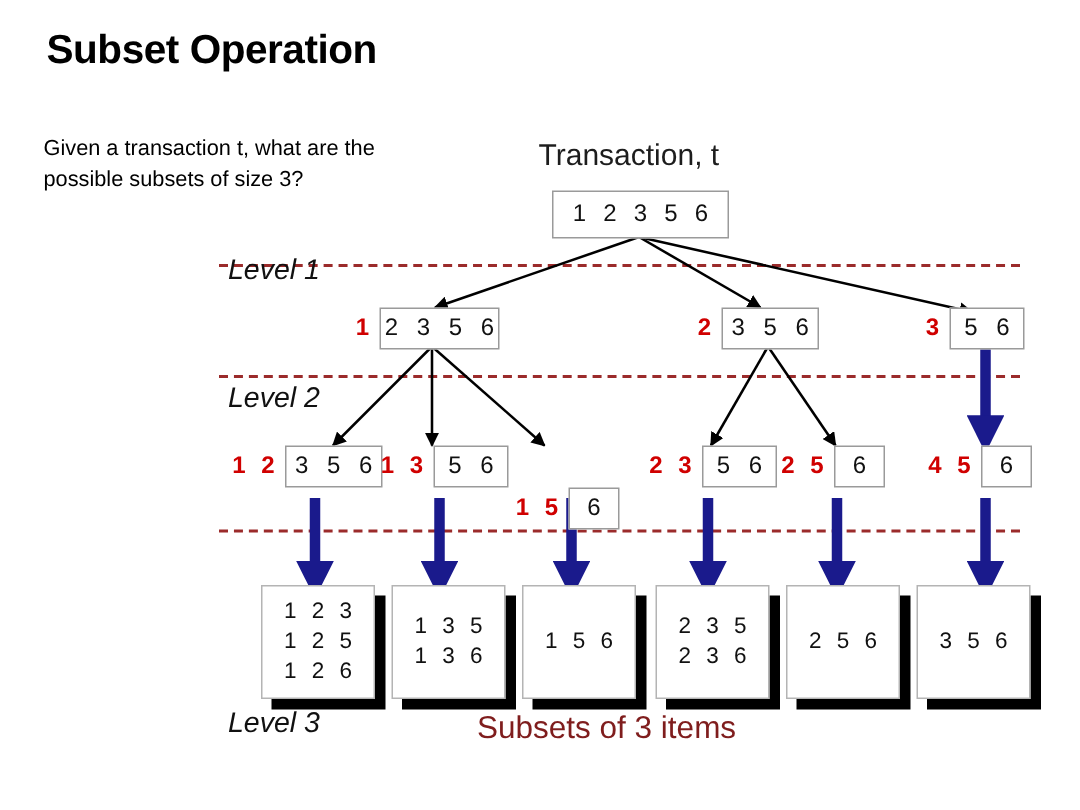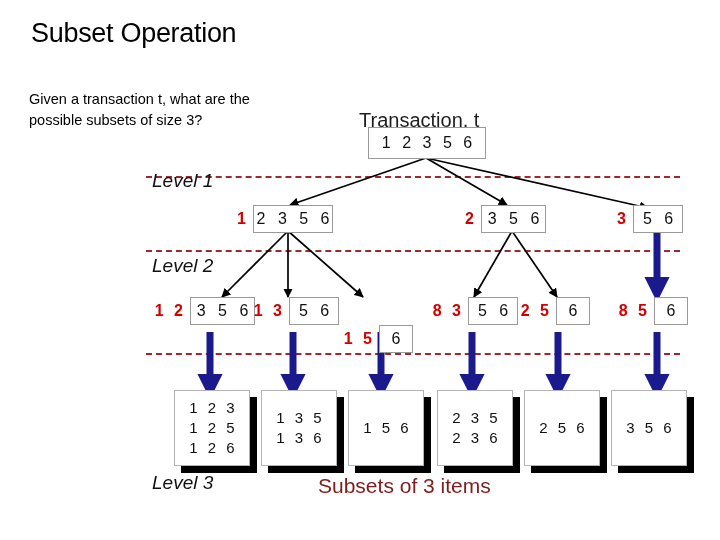--- a/index.html
+++ b/index.html
@@ -6,30 +6,30 @@
   body{
     width:720px;height:540px;background:#ffffff;
     font-family:"Liberation Sans", sans-serif;
     overflow:hidden;position:relative;
   }
   #stage{position:absolute;left:0;top:0;width:720px;height:540px;}
 
   
   .title{
     position:absolute;left:31px;top:18px;
-    font-size:27px;font-weight:normal;color:#000;
+    font-size:27px;font-weight:bold;color:#000;
     letter-spacing:-0.3px;white-space:nowrap;
   }
   .intro{
     position:absolute;left:29px;top:89px;width:258px;
     font-size:14.5px;line-height:21px;color:#000;
   }
   .trans-caption{
     position:absolute;left:359px;top:93px;
-    font-size:20px;color:#1d1d1d;white-space:nowrap;margin-top:16px;
+    font-size:20px;color:#1d1d1d;white-space:nowrap;
   }
   .level-label{
     position:absolute;font-style:italic;font-size:19px;color:#111;
     white-space:nowrap;
   }
   .bottom-caption{
     position:absolute;left:318px;top:474px;
     font-size:21px;color:#7f1d1d;white-space:nowrap;
   }
 
@@ -164,31 +164,31 @@
     <div class="prefix" style="width:30px;">1 3</div>
     <div class="rest" style="width:48px;">5 6</div>
   </div>
 
   <div class="node" style="left:345px;top:297px;margin-top:28px;">
     <div class="prefix" style="width:30px;">1 5</div>
     <div class="rest" style="width:32px;">6</div>
   </div>
 
   <div class="node" style="left:434px;top:297px;">
-    <div class="prefix" style="width:30px;">8 3</div>
+    <div class="prefix" style="width:30px;">2 3</div>
     <div class="rest" style="width:48px;">5 6</div>
   </div>
 
   <div class="node" style="left:522px;top:297px;">
     <div class="prefix" style="width:30px;">2 5</div>
     <div class="rest" style="width:32px;">6</div>
   </div>
 
   <div class="node" style="left:620px;top:297px;">
-    <div class="prefix" style="width:30px;">8 5</div>
+    <div class="prefix" style="width:30px;">4 5</div>
     <div class="rest" style="width:32px;">6</div>
   </div>
 
   <div class="card" style="left:174px;top:390px;">
     <span>1 2 3</span>
     <span>1 2 5</span>
     <span>1 2 6</span>
   </div>
 
   <div class="card" style="left:261px;top:390px;">

